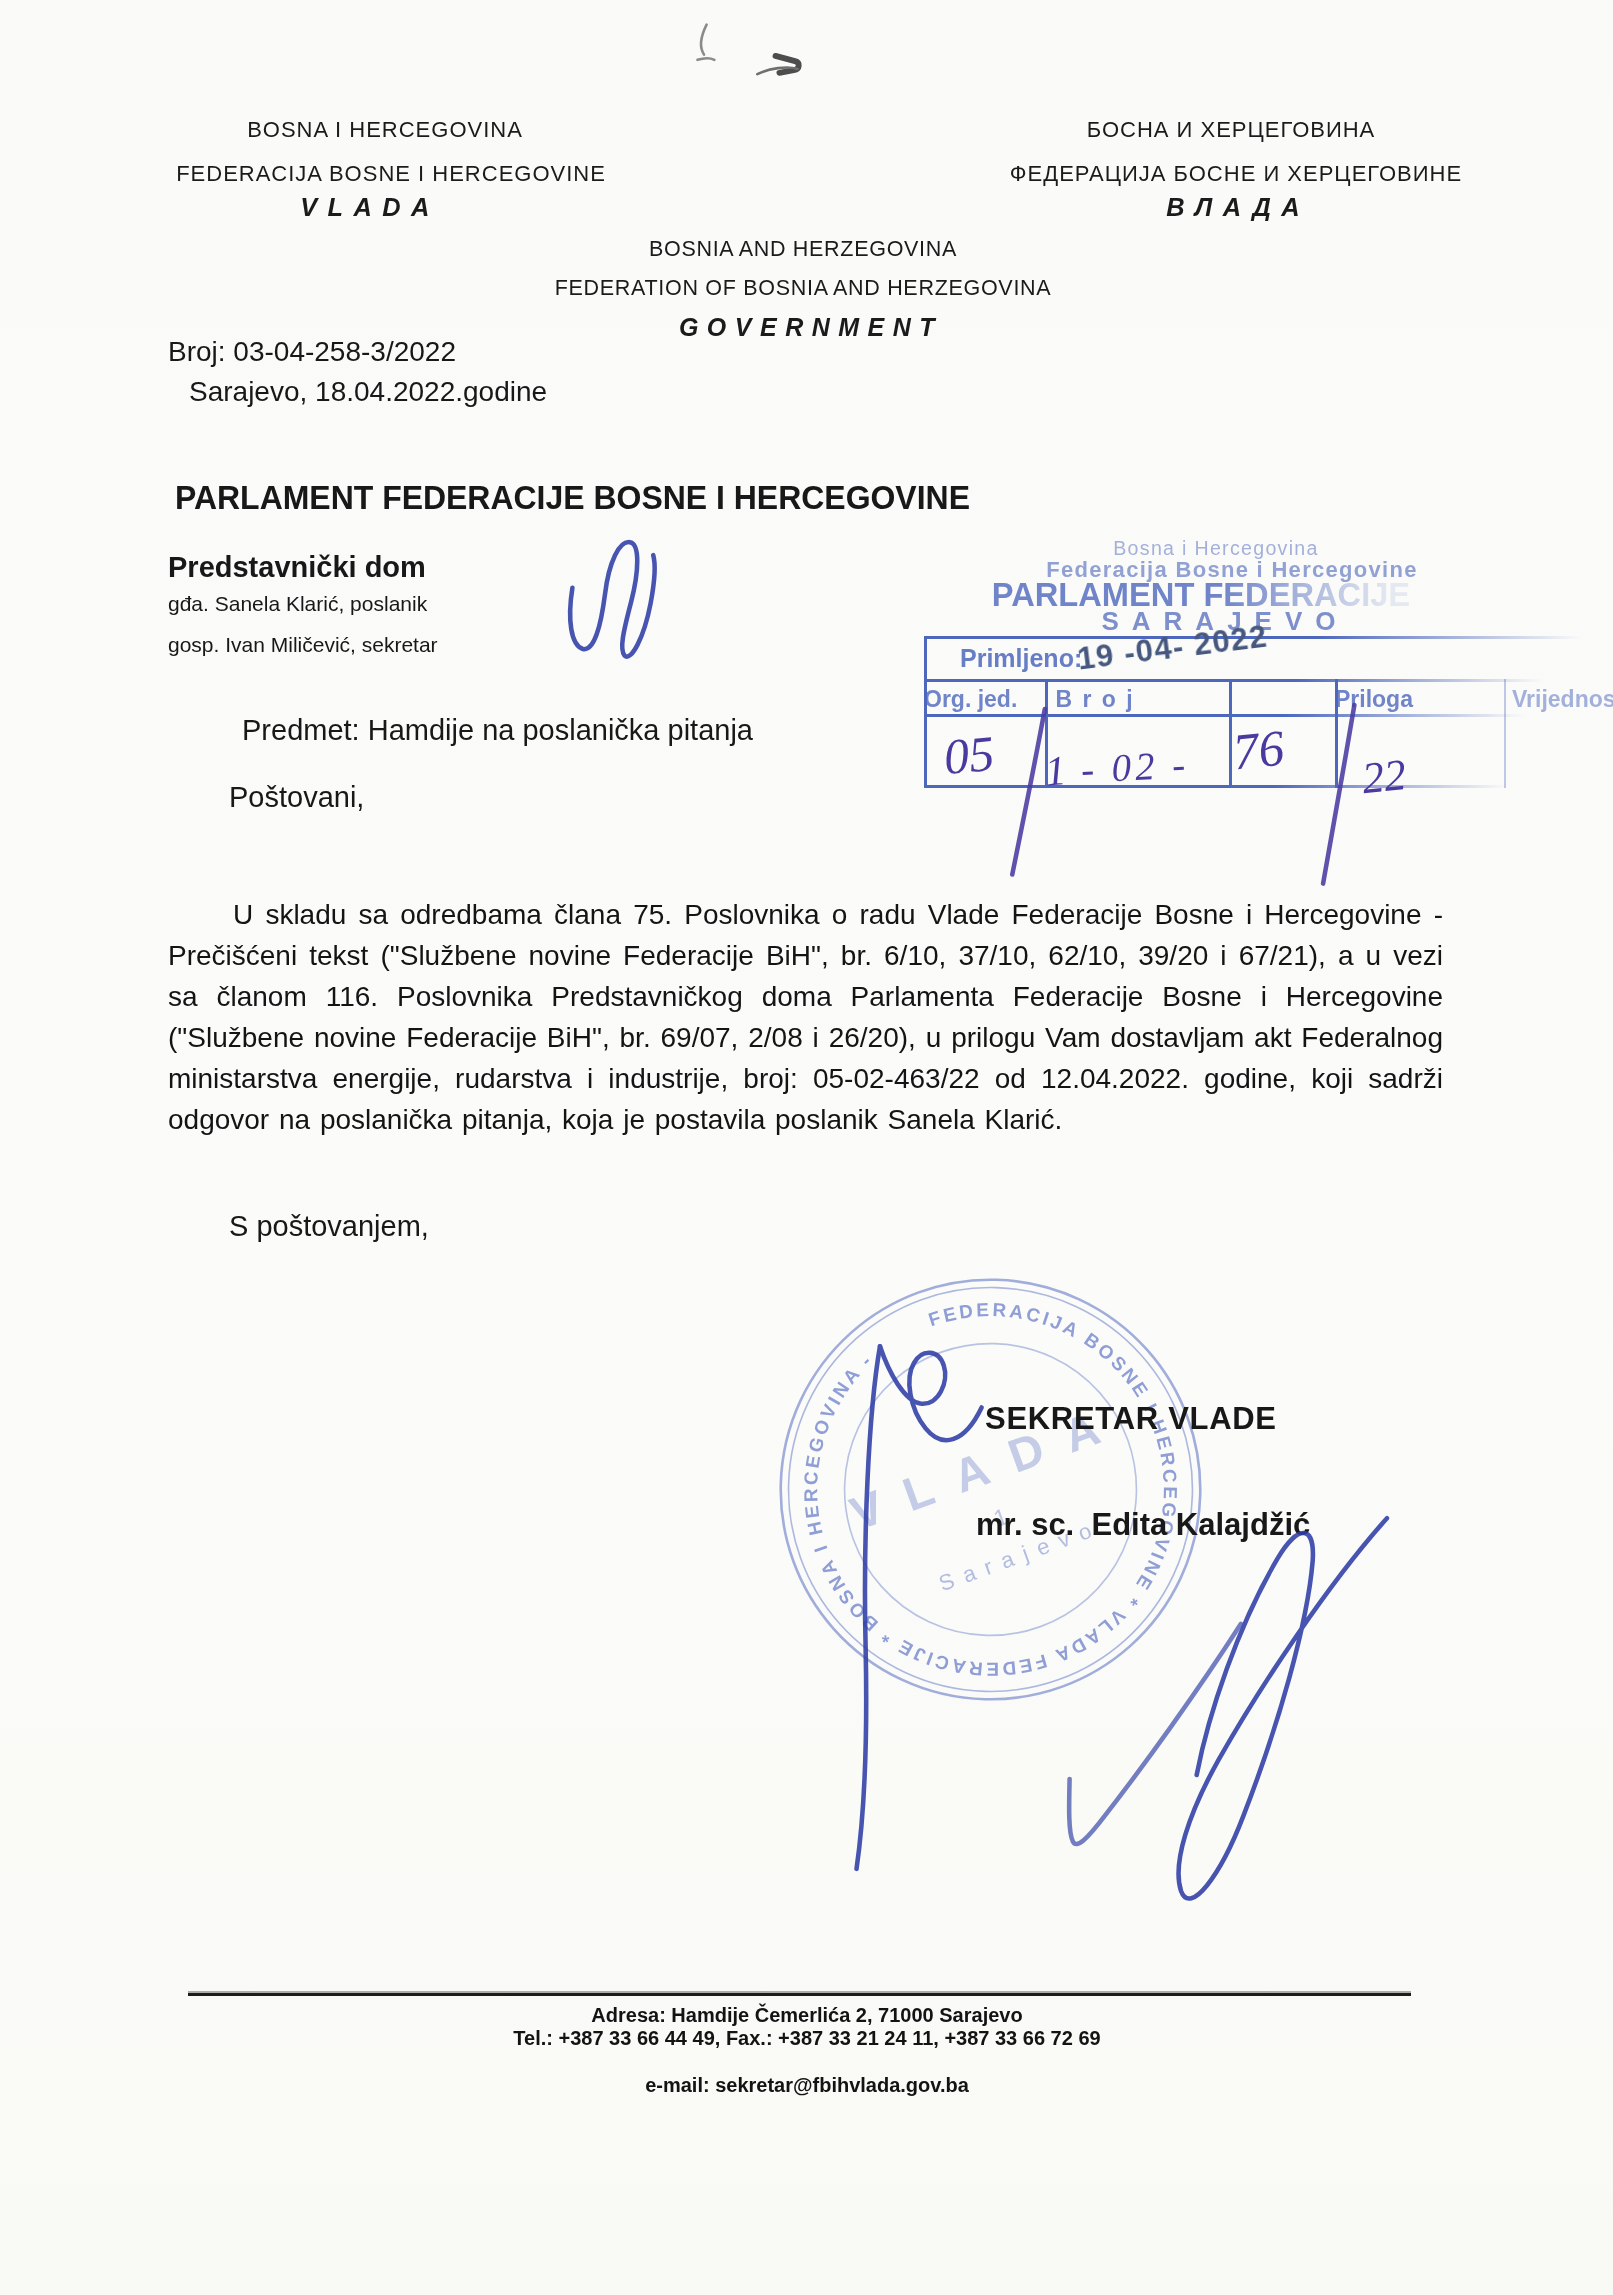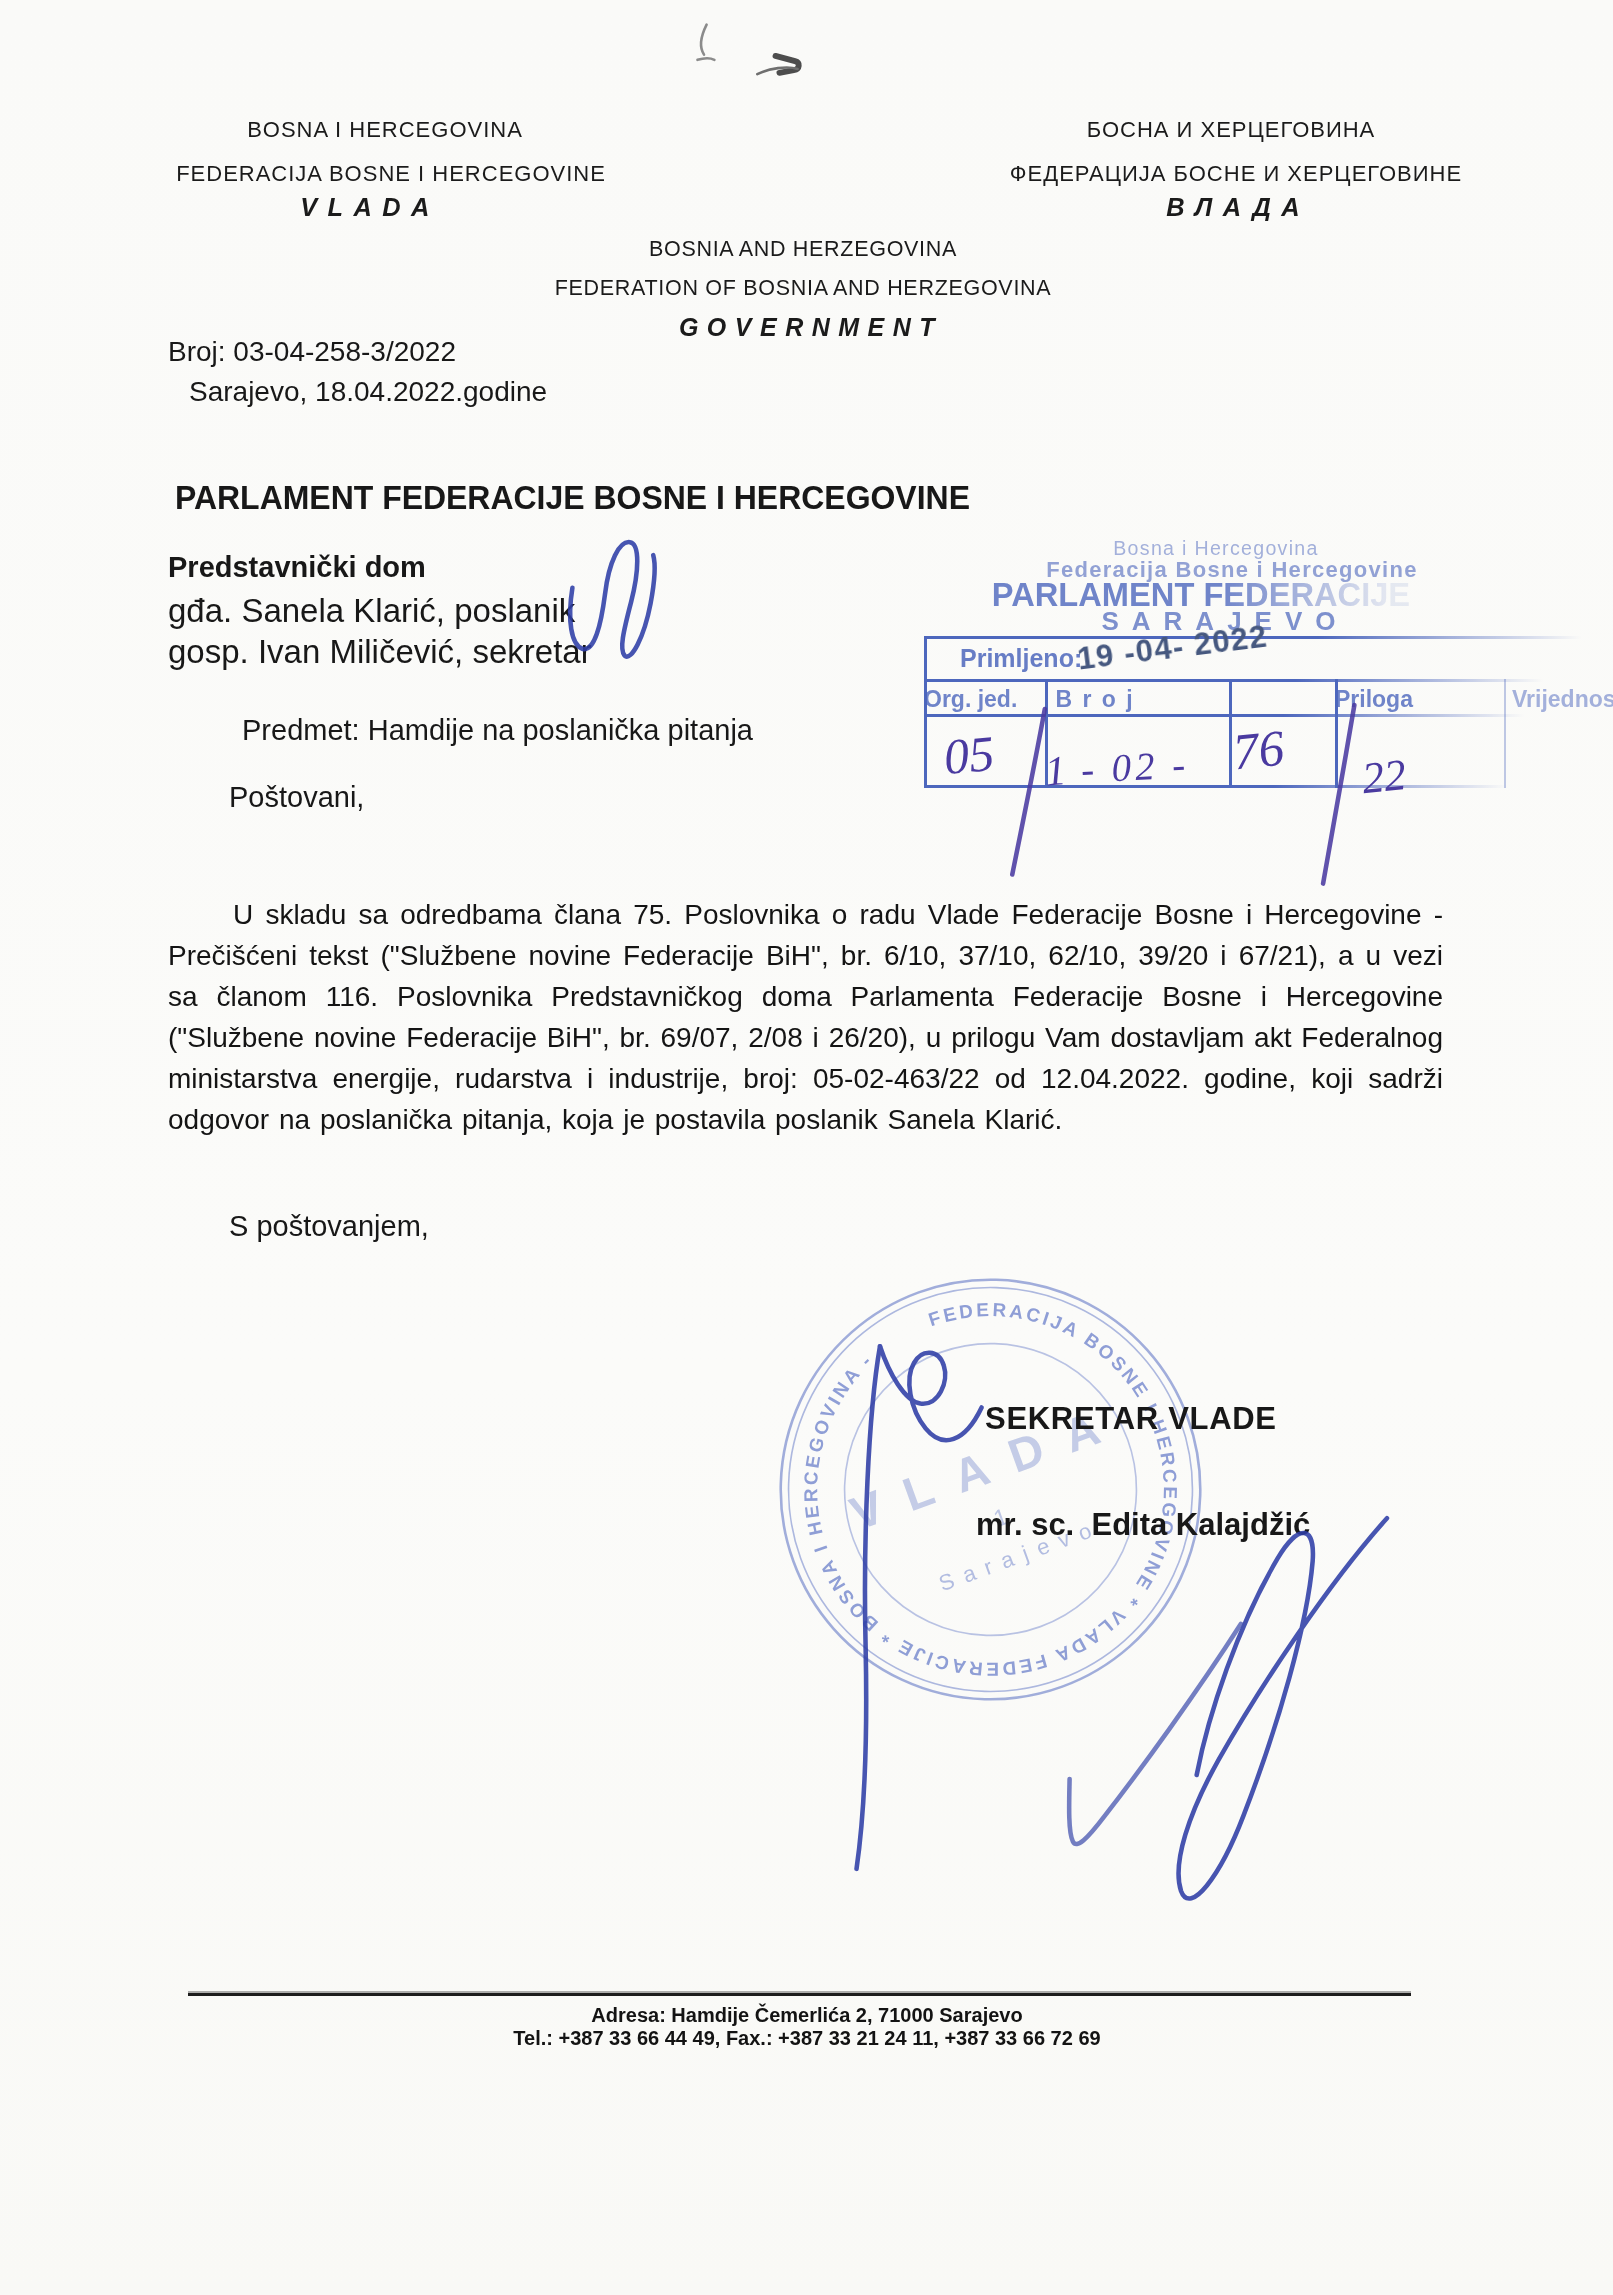--- a/index.html
+++ b/index.html
@@ -14,21 +14,21 @@
   .ctr{transform:translateX(-50%);white-space:nowrap;}
   .blk{color:#1b1b1b;}
   
   .lh-line{font-size:22px;letter-spacing:1px;white-space:nowrap;}
   .lh-bolditalic{font-weight:700;font-style:italic;letter-spacing:10.4px;font-size:25.4px;}
   .lh-center{font-size:21.5px;letter-spacing:0.7px;}
   .lh-gov{font-weight:700;font-style:italic;letter-spacing:8.5px;font-size:25px;}
   .ref{font-size:28px;}
   .org-heading{font-size:34px;font-weight:700;transform:scaleX(.94);transform-origin:left top;white-space:nowrap;letter-spacing:0px;}
   .recipient-bold{font-size:29px;font-weight:700;}
-  .recipient{font-size:33px;}
+  .recipient{font-size:21px;}
   .subject{font-size:29px;}
   .body-par{
     width:1275px;font-size:28px;line-height:41px;text-align:justify;
     text-indent:65px;word-spacing:2px;color:#141414;
   }
   .closing{font-size:29px;}
   .sig-title{font-size:31px;font-weight:700;letter-spacing:0.7px;}
   .sig-name{font-size:31px;font-weight:700;white-space:pre;}
   
   .stamp{color:#4d67bd;filter:blur(0.3px);}
@@ -150,15 +150,16 @@
       <path d="M1350,2066 C1364,2108 1388,2150 1412,2154 C1440,2158 1456,2120 1448,2096 C1440,2070 1414,2070 1402,2092 C1388,2116 1396,2162 1420,2192 C1446,2224 1480,2214 1506,2160"></path>
 
       <path d="M2128,2330 C2040,2428 1936,2584 1870,2700 C1824,2782 1798,2860 1812,2902 C1826,2940 1872,2880 1908,2786 C1962,2646 2006,2492 2014,2396 C2018,2340 1992,2338 1960,2392 C1900,2494 1854,2630 1836,2724"></path>
       <path d="M1904,2492 C1836,2598 1750,2716 1694,2788 C1668,2822 1652,2838 1646,2826 C1639,2812 1640,2772 1641,2730" opacity=".75"></path>
     </g>
   </svg>
 
   <div class="abs footer-rule" style="left:188px;top:1993px;width:1223px;"></div>
   <div class="abs footer-line" style="left:0;top:2004px;">Adresa: Hamdije Čemerlića 2,  71000 Sarajevo</div>
   <div class="abs footer-line" style="left:0;top:2027px;">Tel.:  +387 33 66 44 49, Fax.: +387 33 21 24 11, +387 33 66 72 69</div>
+  <div class="abs footer-line" style="left:0;top:2074px;">e-mail: sekretar@fbihvlada.gov.ba</div>
 
 </div>
 
 
 </body></html>

